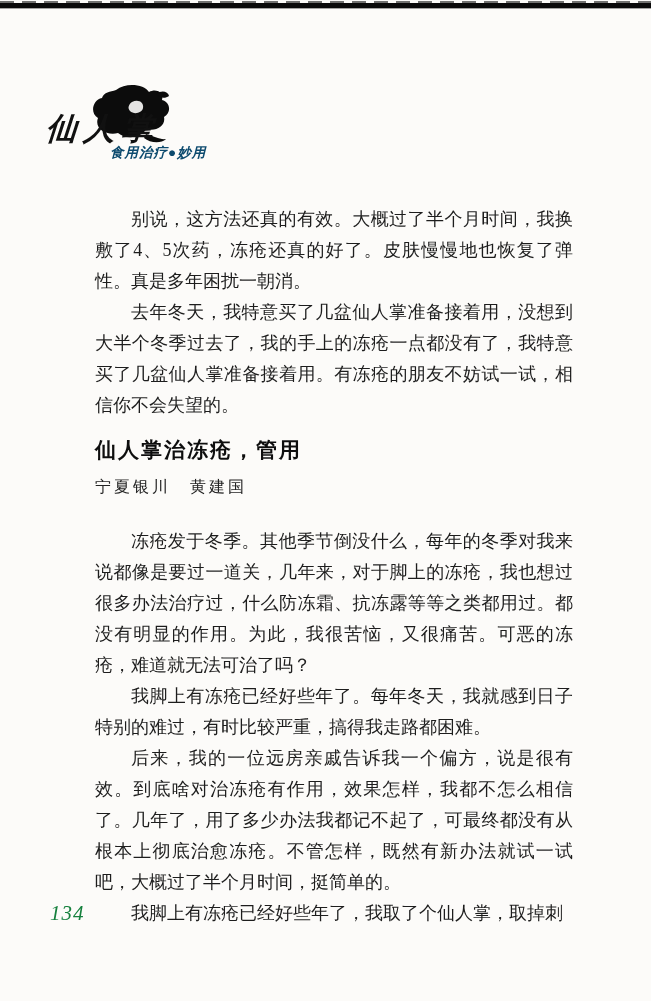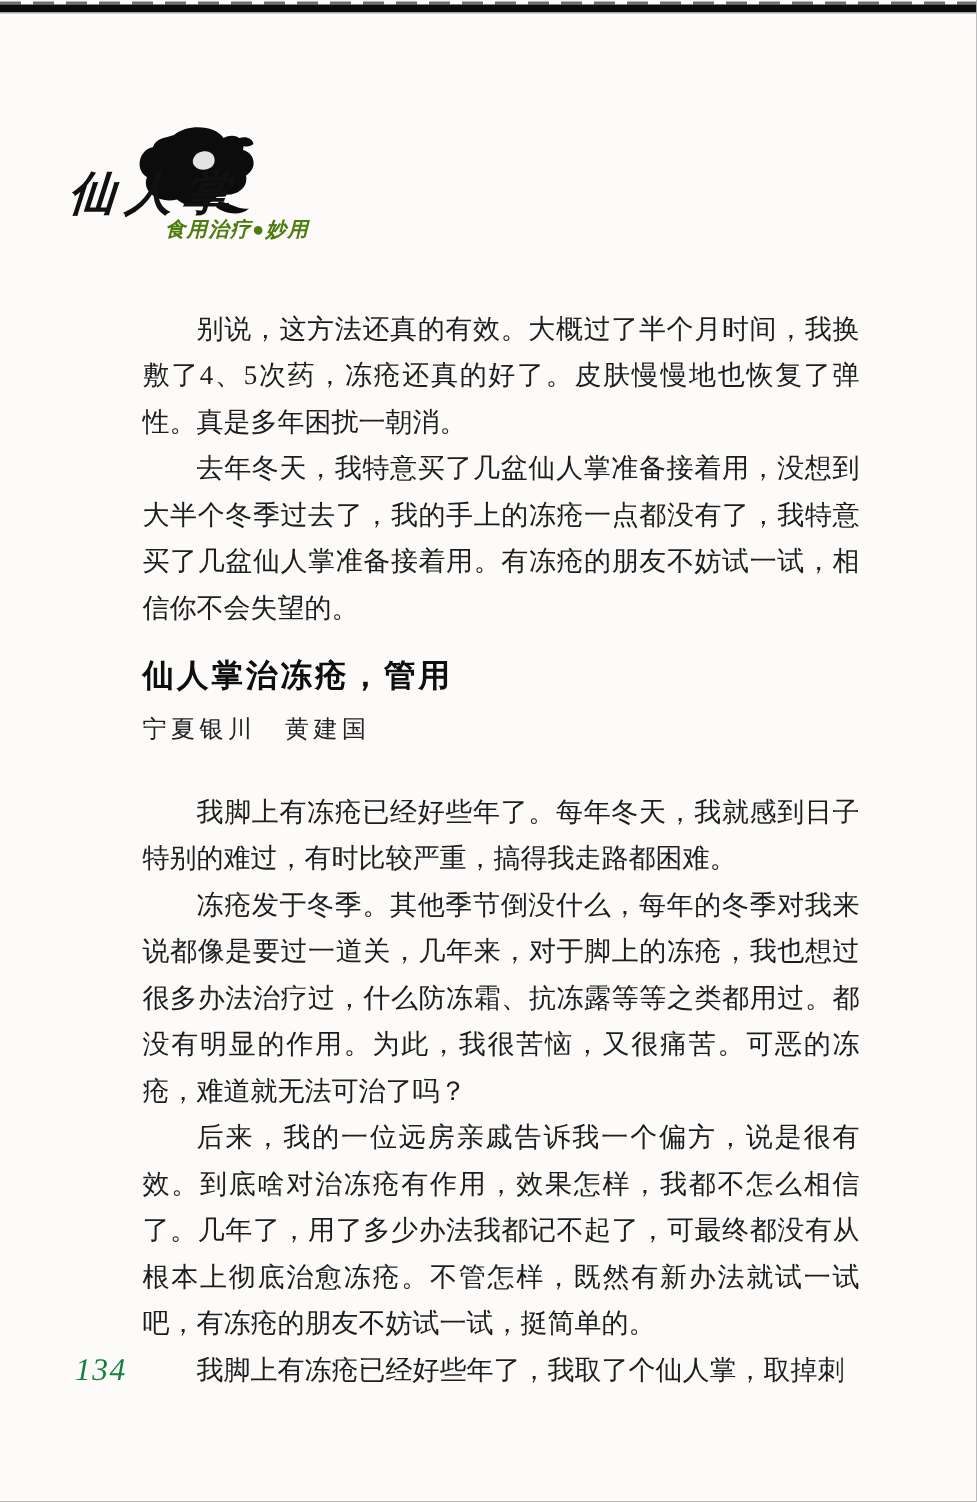--- a/index.html
+++ b/index.html
@@ -29,21 +29,21 @@
   .logo-title{
     position:absolute;left:0px;top:18px;
     font-size:31px;font-weight:bold;font-style:italic;
     letter-spacing:7px;color:#111;
     transform:skewX(-4deg);
     white-space:nowrap;
   }
   .logo-subtitle{
     position:absolute;left:64px;top:54px;
     font-size:13.5px;font-weight:bold;font-style:italic;
-    letter-spacing:1px;color:#4d7c0f;white-space:nowrap;
+    letter-spacing:1px;color:#0c4a6e;white-space:nowrap;
   }
 
   
   .text-col{
     position:absolute;left:95px;top:204px;width:478px;
     font-size:18px;line-height:31px;
     text-align:justify;
   }
   .text-col p{
     margin:0;text-indent:2em;
@@ -89,21 +89,21 @@
     <div class="logo-subtitle">食用治疗●妙用</div>
   </div>
 
   <div class="text-col">
     <p>别说，这方法还真的有效。大概过了半个月时间，我换敷了4、5次药，冻疮还真的好了。皮肤慢慢地也恢复了弹性。真是多年困扰一朝消。</p>
     <p>去年冬天，我特意买了几盆仙人掌准备接着用，没想到大半个冬季过去了，我的手上的冻疮一点都没有了，我特意买了几盆仙人掌准备接着用。有冻疮的朋友不妨试一试，相信你不会失望的。</p>
 
     <h2 class="article-title">仙人掌治冻疮，管用</h2>
     <div class="article-byline">宁夏银川　黄建国</div>
 
+    <p>冻疮发于冬季。其他季节倒没什么，每年的冬季对我来说都像是要过一道关，几年来，对于脚上的冻疮，我也想过很多办法治疗过，什么防冻霜、抗冻露等等之类都用过。都没有明显的作用。为此，我很苦恼，又很痛苦。可恶的冻疮，难道就无法可治了吗？</p>
     <p>我脚上有冻疮已经好些年了。每年冬天，我就感到日子特别的难过，有时比较严重，搞得我走路都困难。</p>
-    <p>冻疮发于冬季。其他季节倒没什么，每年的冬季对我来说都像是要过一道关，几年来，对于脚上的冻疮，我也想过很多办法治疗过，什么防冻霜、抗冻露等等之类都用过。都没有明显的作用。为此，我很苦恼，又很痛苦。可恶的冻疮，难道就无法可治了吗？</p>
-    <p>后来，我的一位远房亲戚告诉我一个偏方，说是很有效。到底啥对治冻疮有作用，效果怎样，我都不怎么相信了。几年了，用了多少办法我都记不起了，可最终都没有从根本上彻底治愈冻疮。不管怎样，既然有新办法就试一试吧，有冻疮的朋友不妨试一试，挺简单的。</p>
+    <p>后来，我的一位远房亲戚告诉我一个偏方，说是很有效。到底啥对治冻疮有作用，效果怎样，我都不怎么相信了。几年了，用了多少办法我都记不起了，可最终都没有从根本上彻底治愈冻疮。不管怎样，既然有新办法就试一试吧，大概过了半个月时间，挺简单的。</p>
     <p class="last-line">我脚上有冻疮已经好些年了，我取了个仙人掌，取掉刺</p>
   </div>
 
   <div class="page-number">134</div>
 
 </div>
 
 </body></html>

